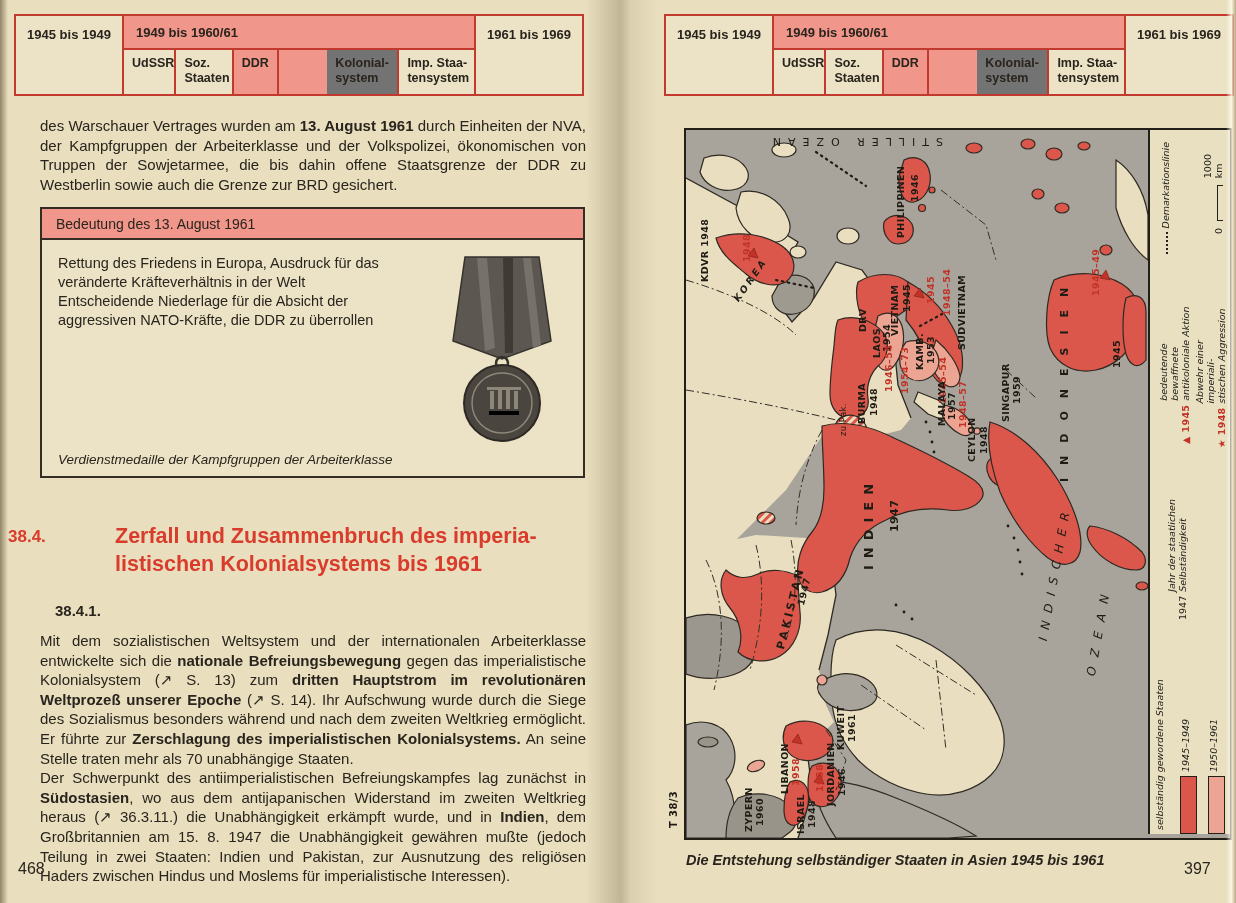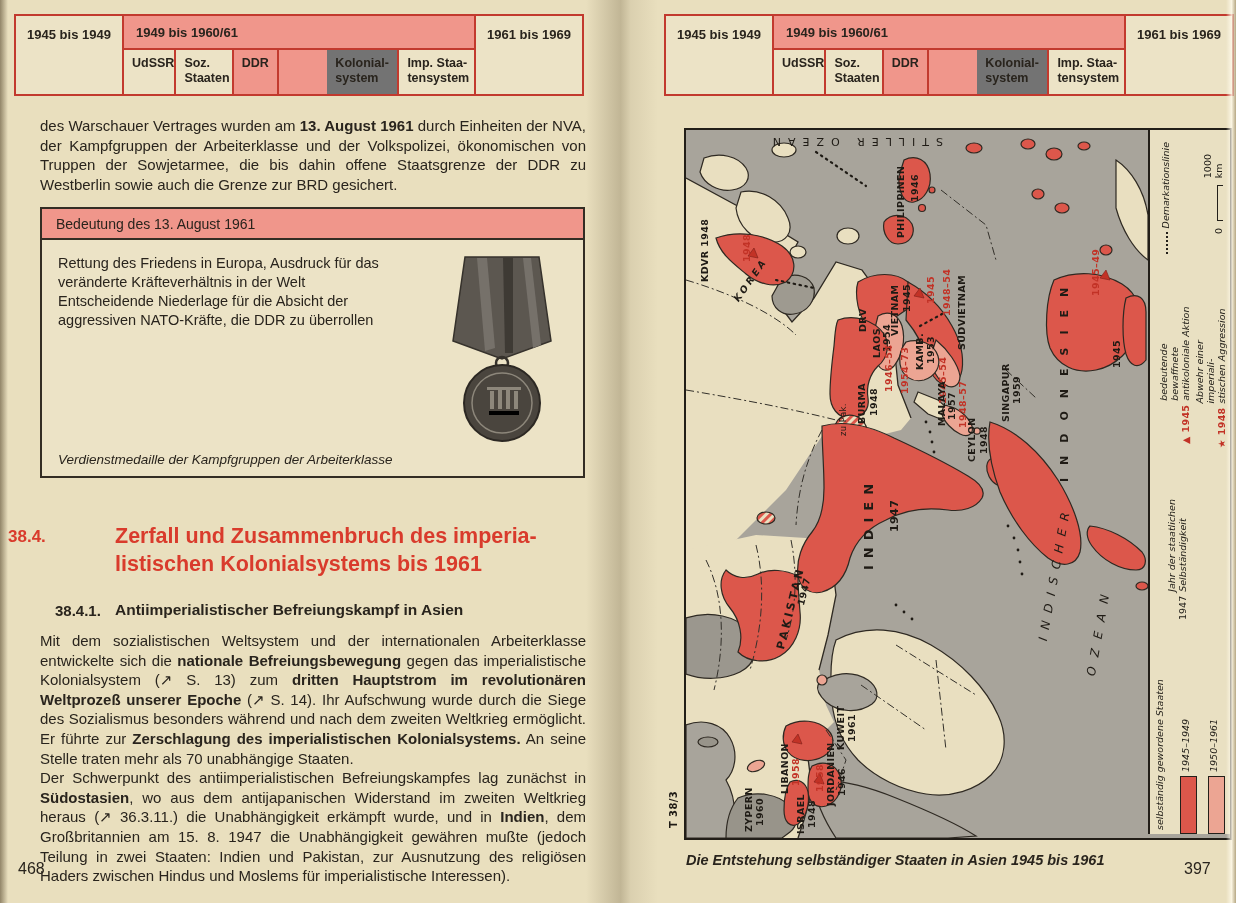--- a/index.html
+++ b/index.html
@@ -114,21 +114,20 @@
         <rect x="46" y="156" width="30" height="4" fill="#6e6density960"></rect>
       </svg>
       <div class="bcap">Verdienstmedaille der Kampfgruppen der Arbeiterklasse</div>
     </div>
 
     <div class="blk secnum" style="left:8px;top:527px;">38.4.</div>
     <div class="blk sectitle pre" style="left:115px;top:522px;width:475px;">Zerfall und Zusammenbruch des imperia-
 listischen Kolonialsystems bis 1961</div>
 
     <div class="blk subnum" style="left:8px;top:602px;margin-left:47px;">38.4.1.</div>
-    <div class="blk subtitle" style="left:115px;top:601px;width:475px;">Antiimperialistischer Befreiungskampf in Asien</div>
 
     <div class="blk jtext" style="left:40px;top:631px;width:546px;">
       <p style="margin:0;"><span>Mit dem sozialistischen Weltsystem und der internationalen Arbeiterklasse entwickelte sich die </span><b>nationale Befreiungsbewegung</b><span> gegen das imperialistische Kolonialsystem (↗ S. 13) zum </span><b>dritten Hauptstrom im revolutionären Weltprozeß unserer Epoche</b><span> (↗ S. 14). Ihr Aufschwung wurde durch die Siege des Sozialismus besonders während und nach dem zweiten Weltkrieg ermöglicht. Er führte zur </span><b>Zerschlagung des imperialistischen Kolonialsystems.</b><span> An seine Stelle traten mehr als 70 unabhängige Staaten.</span></p>
       <p style="margin:0;"><span>Der Schwerpunkt des antiimperialistischen Befreiungskampfes lag zunächst in </span><b>Südostasien</b><span>, wo aus dem antijapanischen Widerstand im zweiten Weltkrieg heraus (↗ 36.3.11.) die Unabhängigkeit erkämpft wurde, und in </span><b>Indien</b><span>, dem Großbritannien am 15. 8. 1947 die Unabhängigkeit gewähren mußte (jedoch Teilung in zwei Staaten: Indien und Pakistan, zur Ausnutzung des religiösen Haders zwischen Hindus und Moslems für imperialistische Interessen).</span></p>
     </div>
 
     <div class="blk pnum" style="left:18px;top:860px;text-align:right;">468</div>
   </div>
 
   <div class="pg right">

